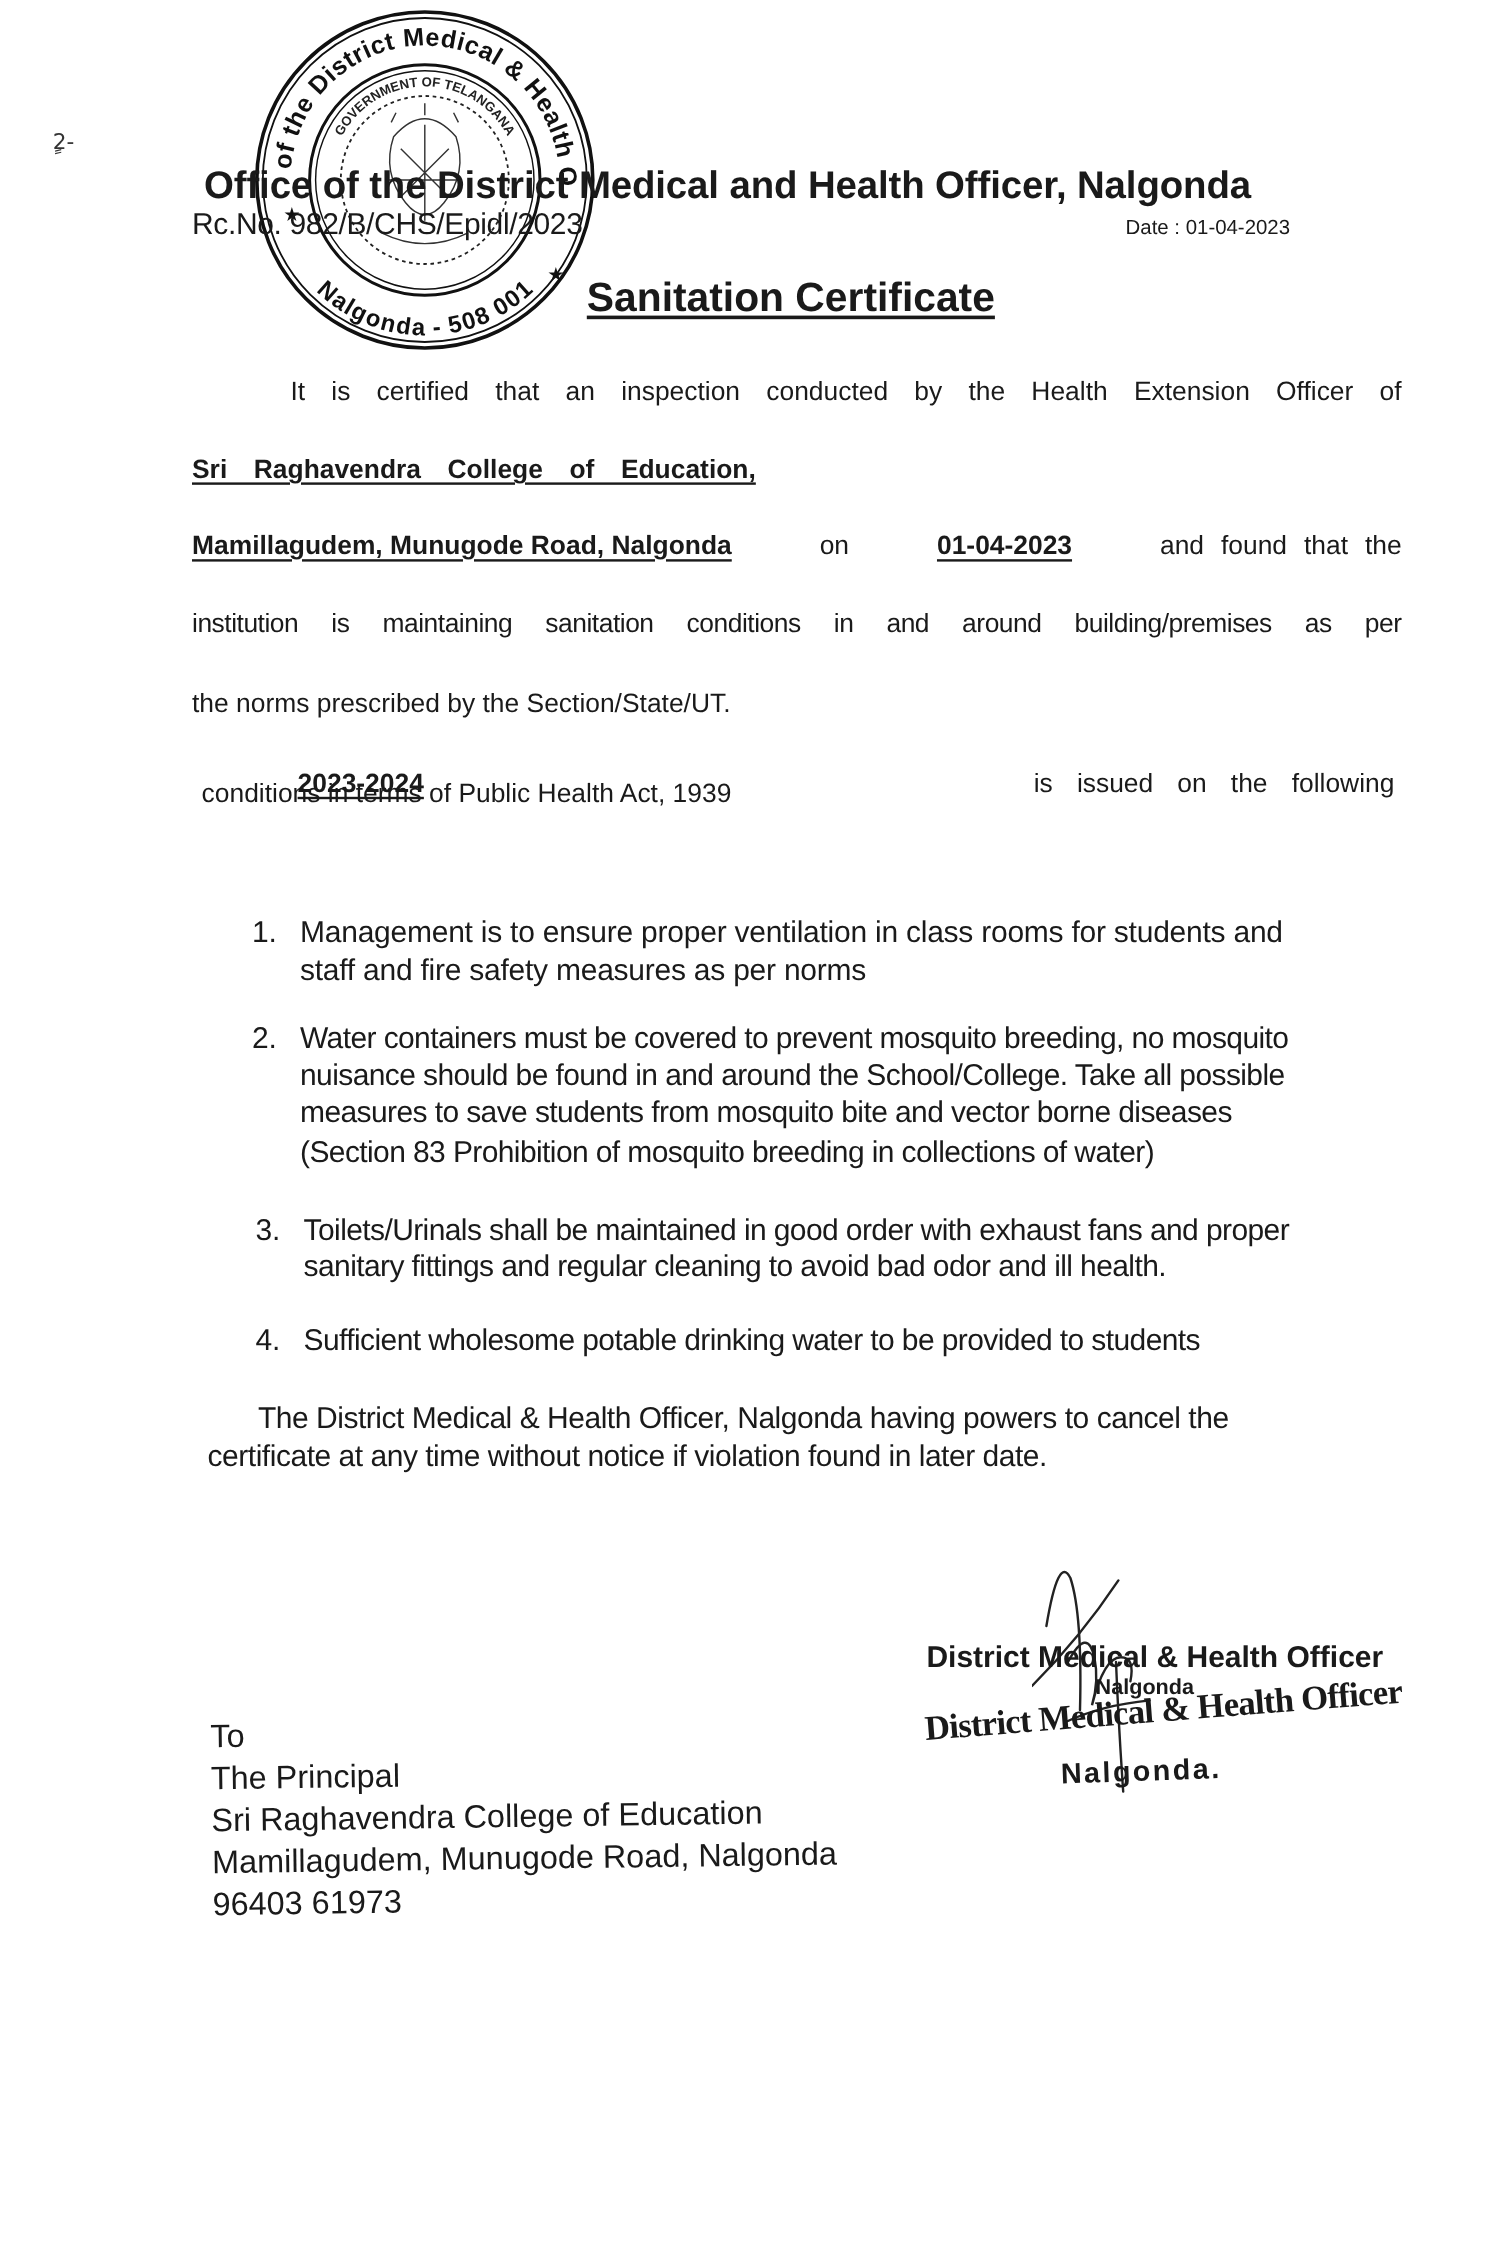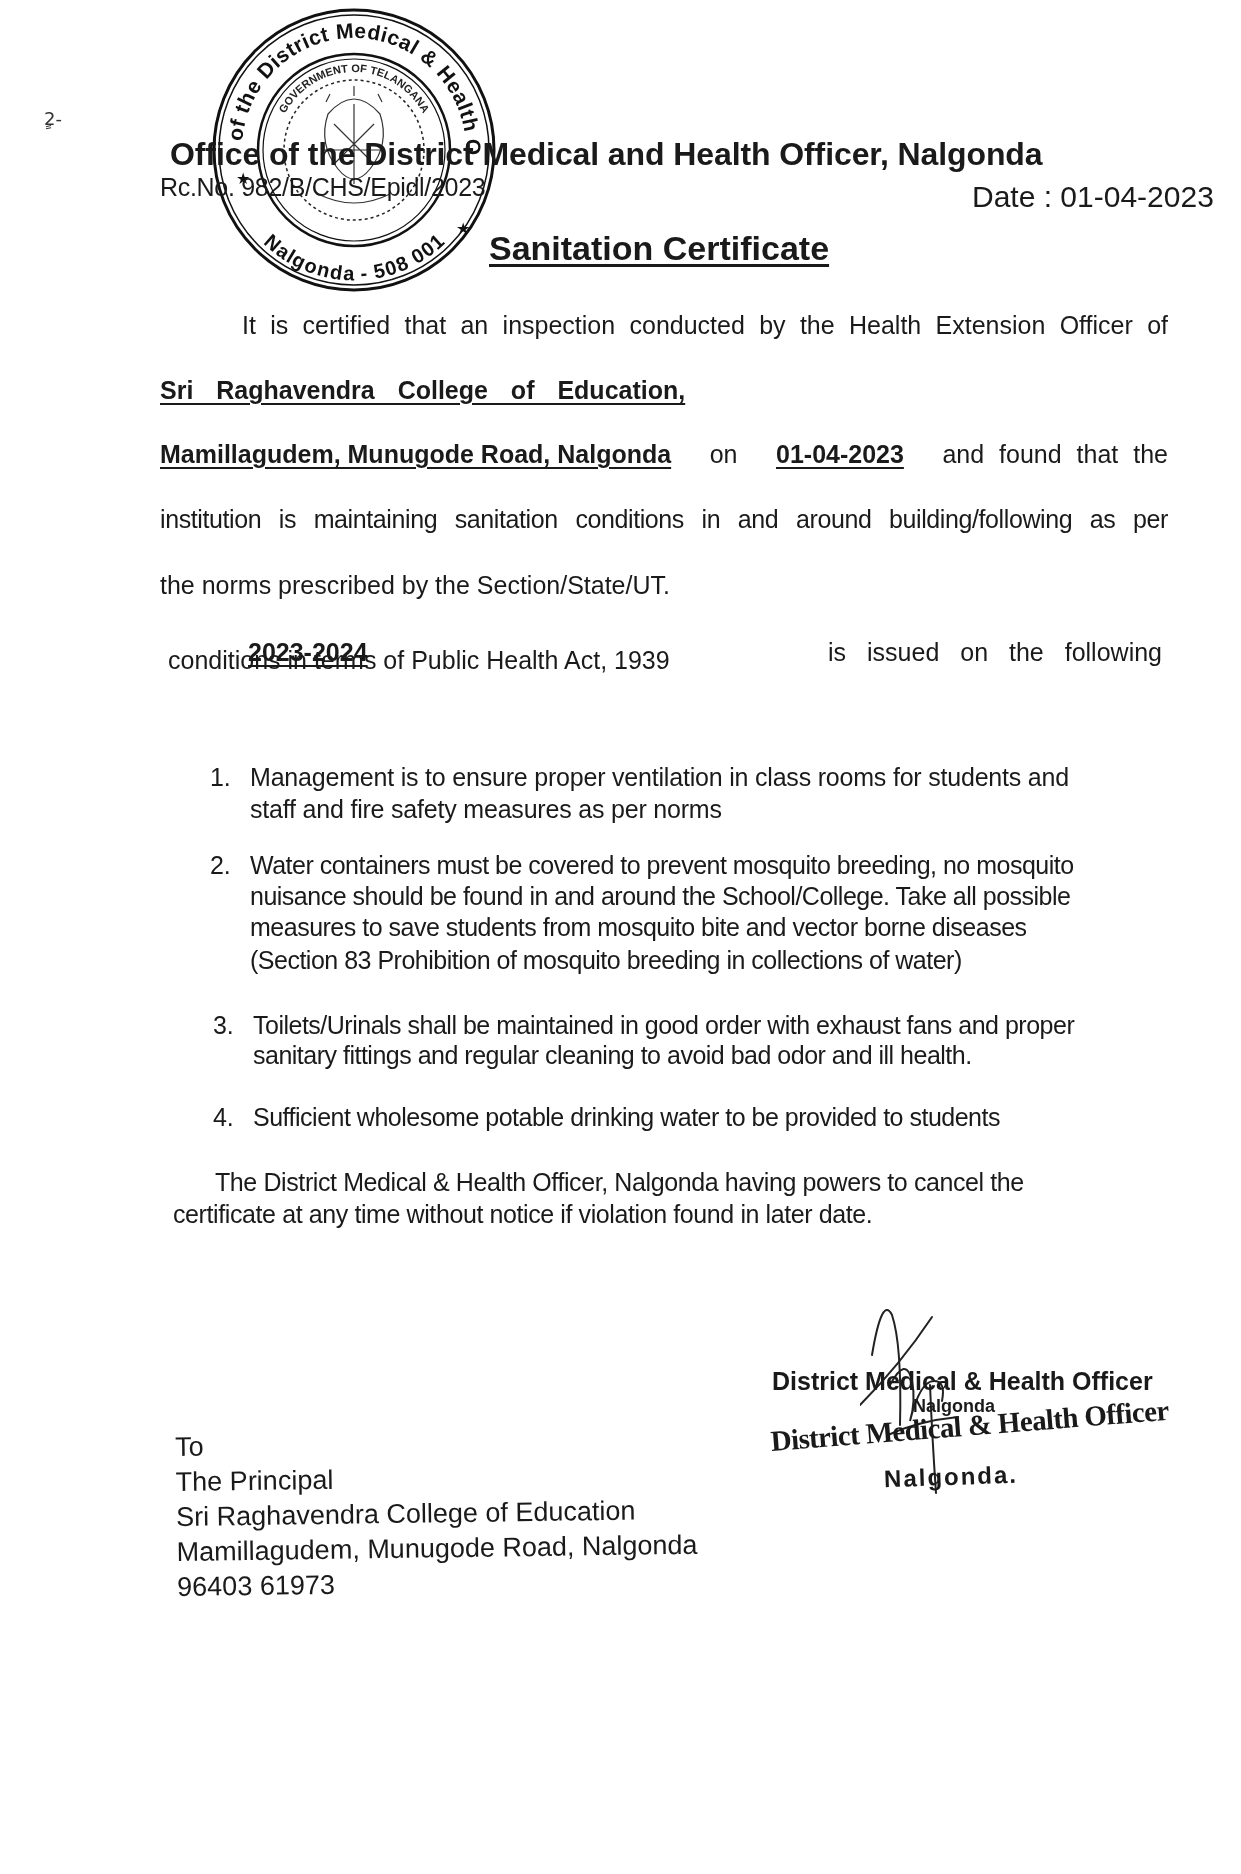--- a/index.html
+++ b/index.html
@@ -2,21 +2,21 @@
 <html><head>
 <meta charset="utf-8">
 <style>
   html, body { margin: 0; padding: 0; background: #ffffff; }
   body { width: 1241px; height: 1874px; position: relative; overflow: hidden;
          font-family: "Liberation Sans", sans-serif; color: #1a1a1a; }
   .abs { position: absolute; white-space: nowrap; }
   .just { position: absolute; white-space: nowrap; text-align: justify; text-align-last: justify; }
   .u { text-decoration: underline; text-decoration-thickness: 2px; text-underline-offset: 4px; }
   .b { font-weight: bold; }
-  .body-text { font-size: 25px; line-height: 25px; }
+  .body-text { font-size: 22px; line-height: 25px; }
   .list-text { font-size: 25px; line-height: 25px; letter-spacing: -0.2px; }
   .serif-stamp { font-family: "Liberation Serif", serif; font-weight: bold; }
 </style>
 </head>
 <body>
 
 <div class="abs" style="left:44px; top:108px; font-size:18px; color:#333; font-family:'DejaVu Sans',sans-serif;">ٍ2-</div>
 
 <svg style="position:absolute; left:208px; top:4px;" width="292" height="292" viewBox="0 0 292 292">
   <defs>
@@ -43,39 +43,39 @@
   <g stroke="#333" stroke-width="1.2" fill="none">
     <path d="M120 110 q 26 -30 52 0 q 10 30 -10 55 q -16 20 -32 0 q -20 -25 -10 -55z"></path>
     <path d="M126 120 l 40 40 M166 120 l -40 40 M146 100 v 80 M116 146 h 60"></path>
     <path d="M110 190 q 36 18 72 0"></path>
     <path d="M118 98 l 4 -8 M174 98 l -4 -8 M146 92 v -10"></path>
   </g>
 </svg>
 
 <div class="abs b" style="left:170px; top:136px; font-size:32px; letter-spacing:-0.1px;">Office of the District Medical and Health Officer, Nalgonda</div>
 <div class="abs" style="left:160px; top:173px; font-size:25px; letter-spacing:-0.3px;">Rc.No. 982/B/CHS/Epidl/2023</div>
-<div class="abs" style="left:938px; top:180px; font-size:30px;margin-left:34px;">Date : 01-04-2023</div>
+<div class="abs" style="left:938px; top:180px; font-size:17px;">Date : 01-04-2023</div>
 
 <div class="abs b u" style="left:489px; top:229px; font-size:34px; text-decoration-thickness:3px;">Sanitation Certificate</div>
 
 <div>
   <div class="just body-text" style="left:242px; width:926px; top:313px;">It is certified that an inspection conducted by the Health Extension Officer of</div>
 
   <div class="abs body-text" style="left:160px; width:1008px; top:378px; display:flex; justify-content:space-between;">
     <span class="b u" style="word-spacing:16px;">Sri Raghavendra College of Education,</span>
   </div>
 
   <div class="abs body-text" style="left:160px; width:1008px; top:442px; display:flex; justify-content:space-between;">
     <span class="b u">Mamillagudem, Munugode Road, Nalgonda</span>
     <span>on</span>
     <span class="b u">01-04-2023</span>
     <span style="word-spacing:8px;">and found that the</span>
   </div>
 
-  <div class="just body-text" style="left:160px; width:1008px; top:507px; letter-spacing:-0.4px;">institution is maintaining sanitation conditions in and around building/following as per</div>
+  <div class="just body-text" style="left:160px; width:1008px; top:507px; letter-spacing:-0.4px;">institution is maintaining sanitation conditions in and around building/premises as per</div>
   <div class="abs body-text" style="left:160px; top:573px;">the norms prescribed by the Section/State/UT.</div>
 </div>
 
 <div>
   <div class="abs body-text" style="left:248px; width:914px; top:640px; display:flex; justify-content:space-between;">
     <span class="b u">2023-2024</span>
     <span style="word-spacing:14px;">is issued on the following</span>
   </div>
   <div class="abs body-text" style="left:168px; top:648px;">conditions in terms of Public Health Act, 1939</div>
 </div>

